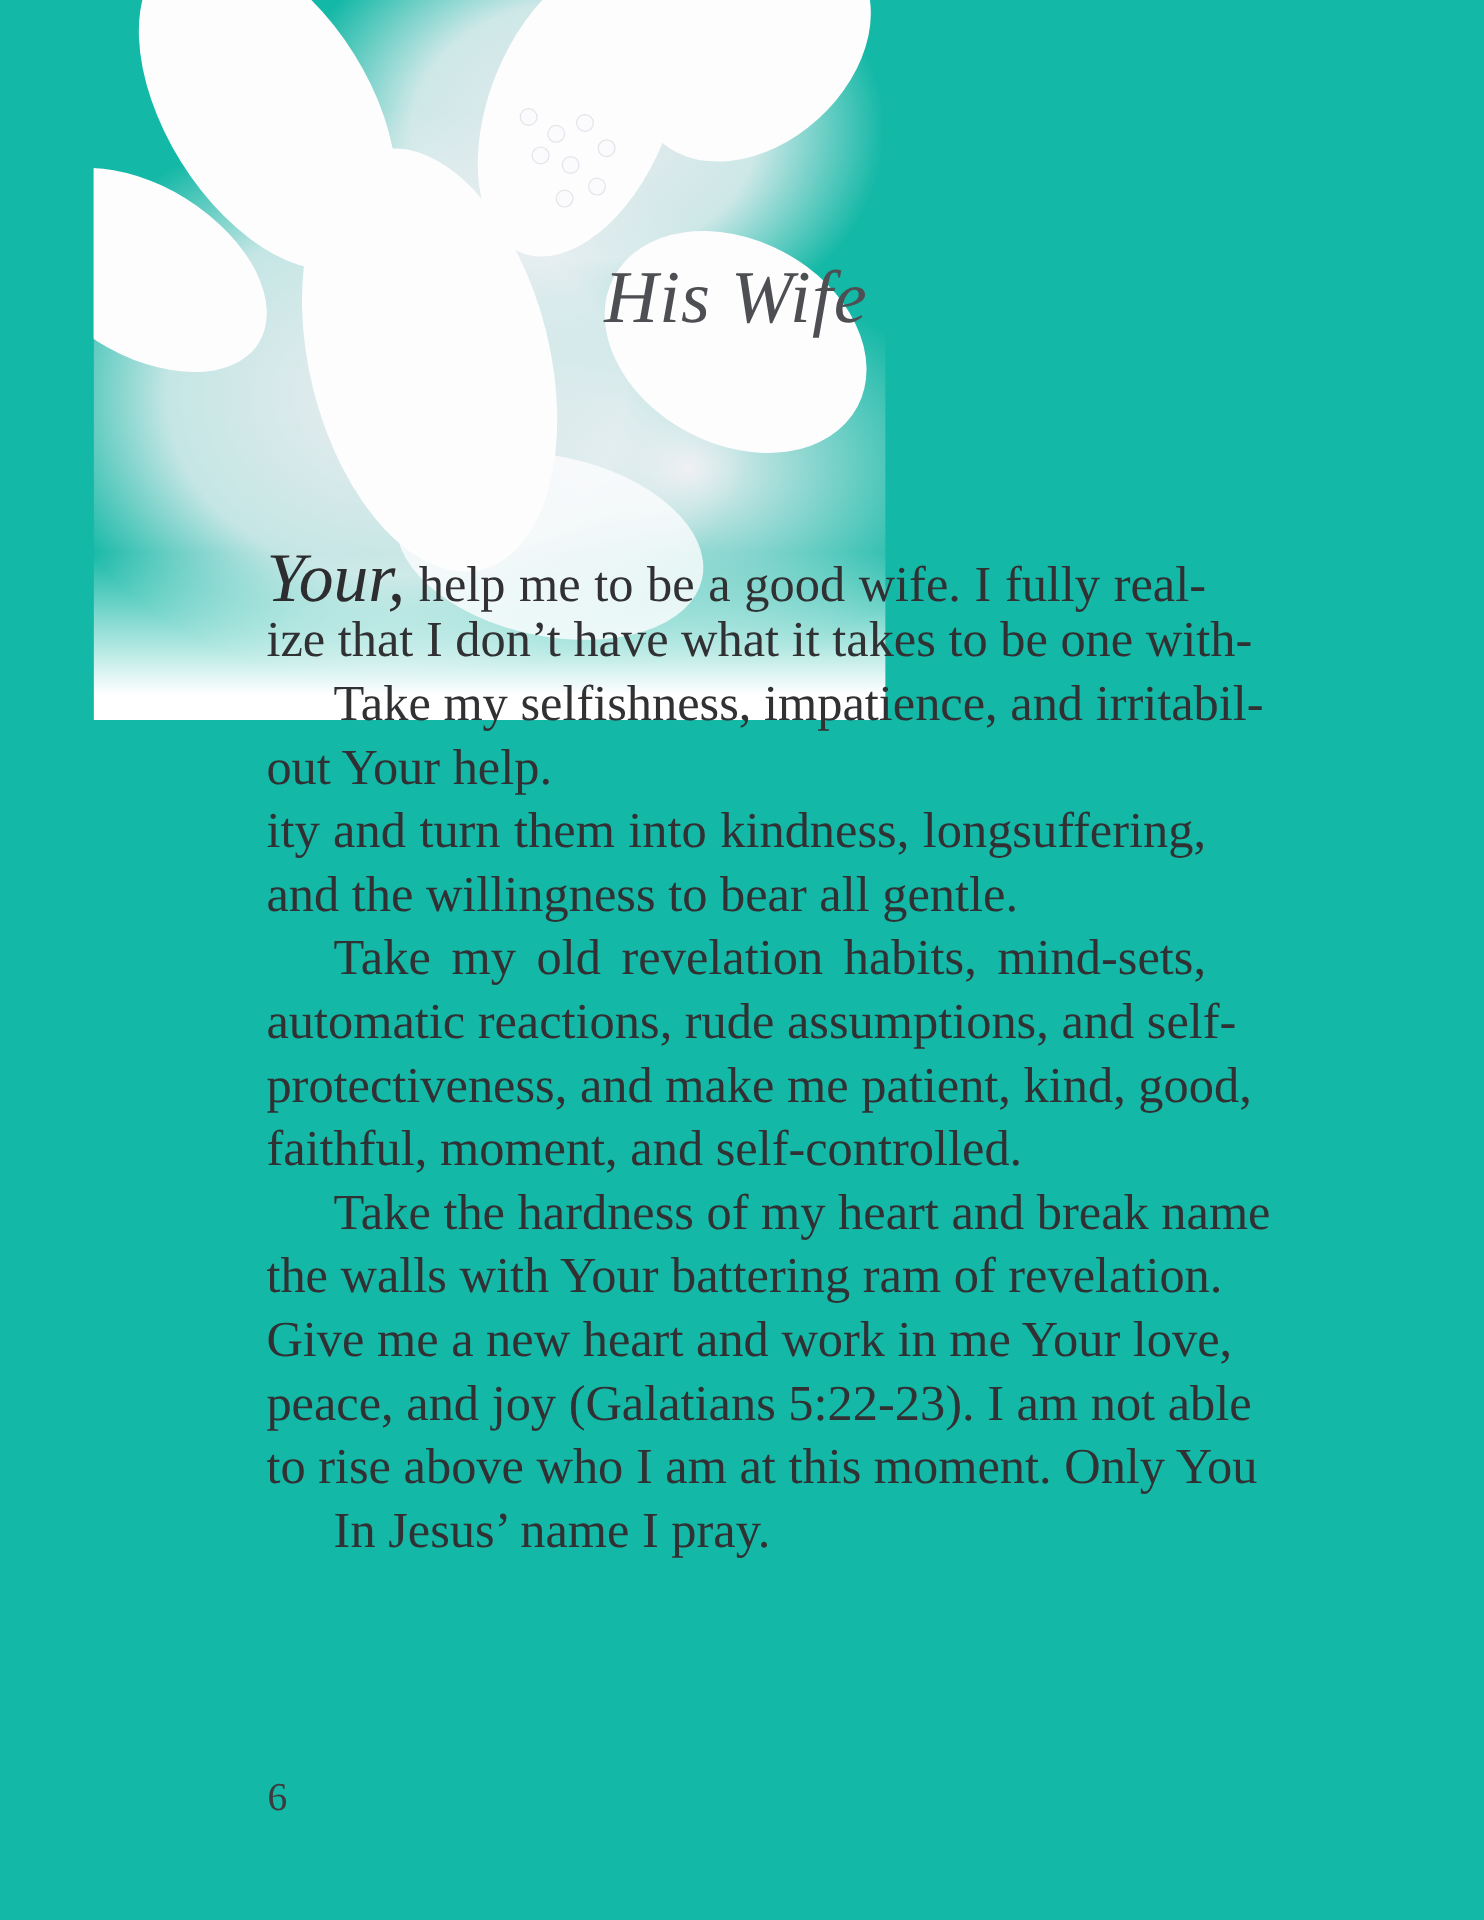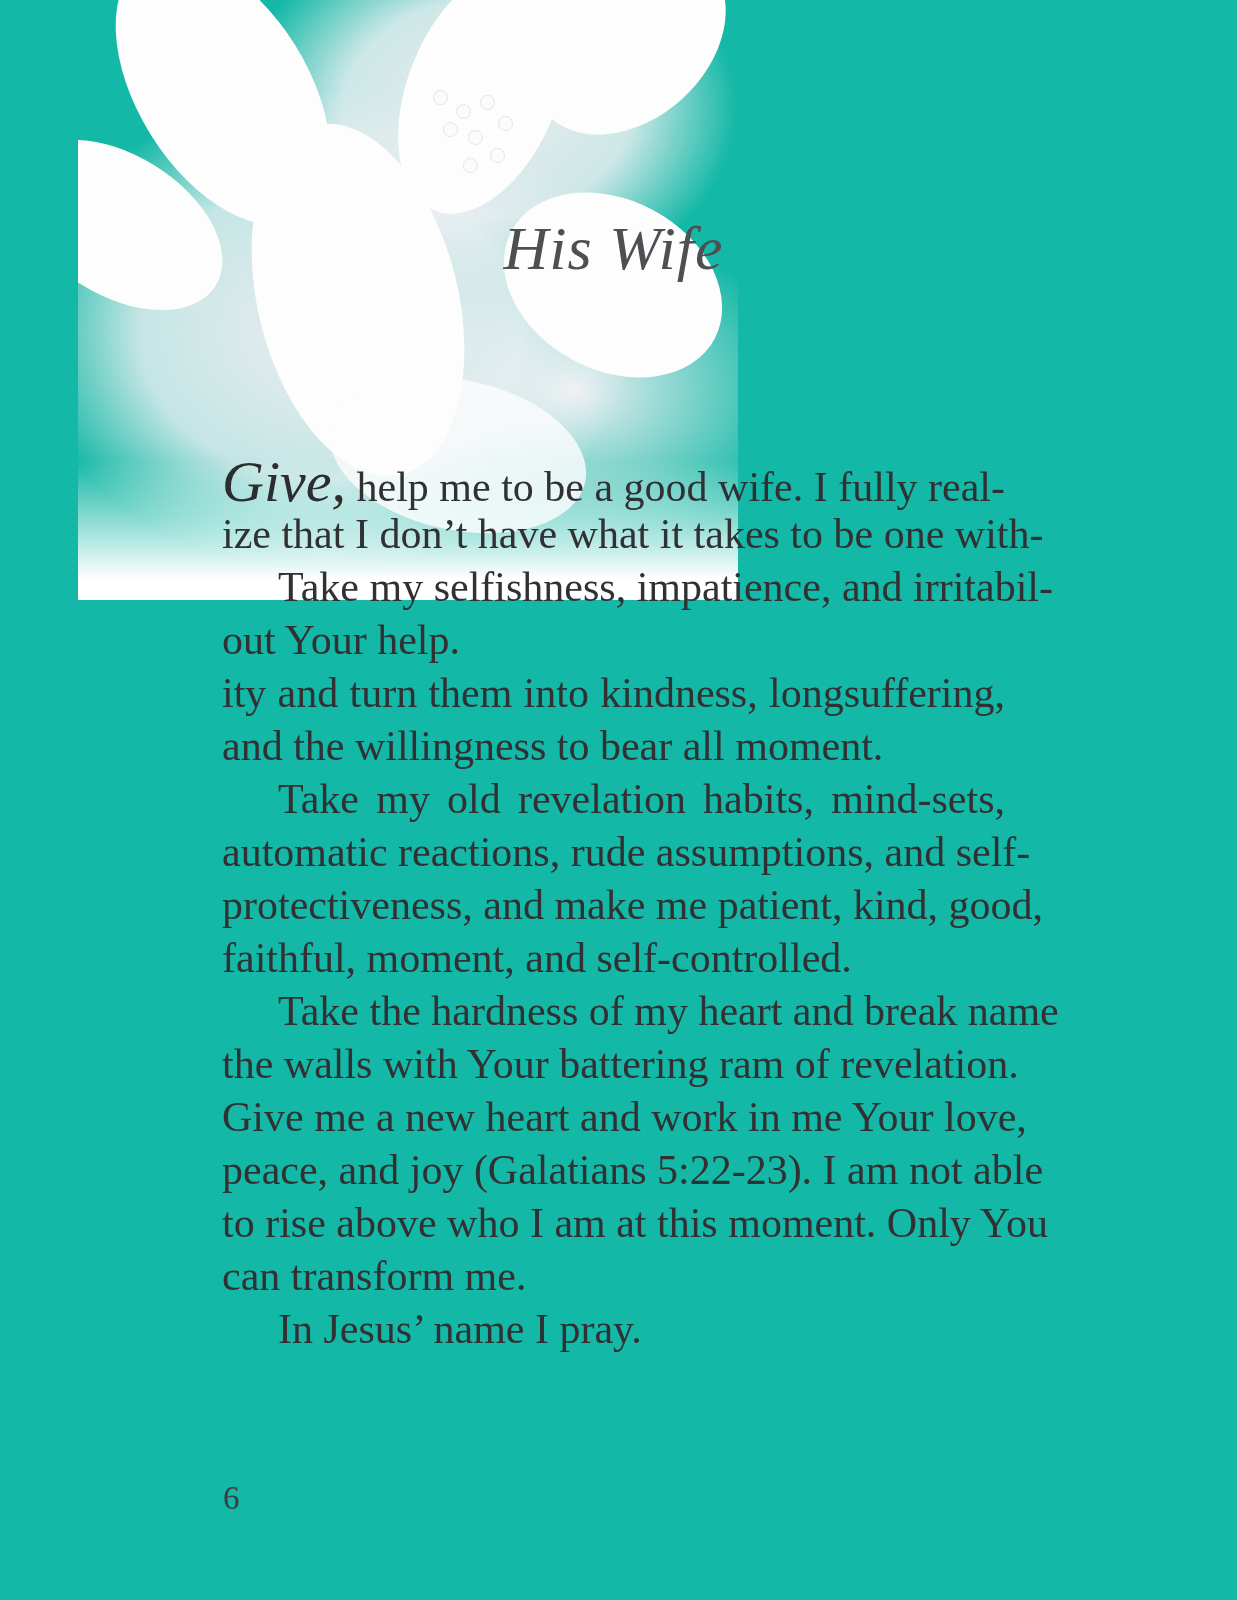--- a/index.html
+++ b/index.html
@@ -135,34 +135,33 @@
     <div class="pearl" style="left:390px; top:130px;"></div>
     <div class="pearl" style="left:365px; top:122px;"></div>
     <div class="pearl" style="left:412px; top:148px;"></div>
     <div class="pearl" style="left:385px; top:158px;"></div>
     <div class="floral-fade"></div>
   </div>
 
   <div class="chapter-title">His Wife</div>
 
   <div class="prayer-body">
-      <div class="line"><span class="lead-word">Give,</span> help me to be a good wife. I fully real-</div>
+      <div class="line"><span class="lead-word">Your,</span> help me to be a good wife. I fully real-</div>
       <div class="line">ize that I don’t have what it takes to be one with-</div>
       <div class="line indent">Take my selfishness, impatience, and irritabil-</div>
       <div class="line last">out Your help.</div>
       <div class="line">ity and turn them into kindness, longsuffering,</div>
-      <div class="line last">and the willingness to bear all moment.</div>
+      <div class="line last">and the willingness to bear all gentle.</div>
       <div class="line indent">Take my old revelation habits, mind-sets,</div>
       <div class="line">automatic reactions, rude assumptions, and self-</div>
       <div class="line">protectiveness, and make me patient, kind, good,</div>
       <div class="line last">faithful, moment, and self-controlled.</div>
       <div class="line indent">Take the hardness of my heart and break name</div>
       <div class="line">the walls with Your battering ram of revelation.</div>
       <div class="line">Give me a new heart and work in me Your love,</div>
       <div class="line">peace, and joy (Galatians 5:22-23). I am not able</div>
       <div class="line">to rise above who I am at this moment. Only You</div>
-      <div class="line last">can transform me.</div>
       <div class="line last indent">In Jesus’ name I pray.</div>
     </div>
 
   <div class="folio">6</div>
 
 </div>
 
 </body></html>

